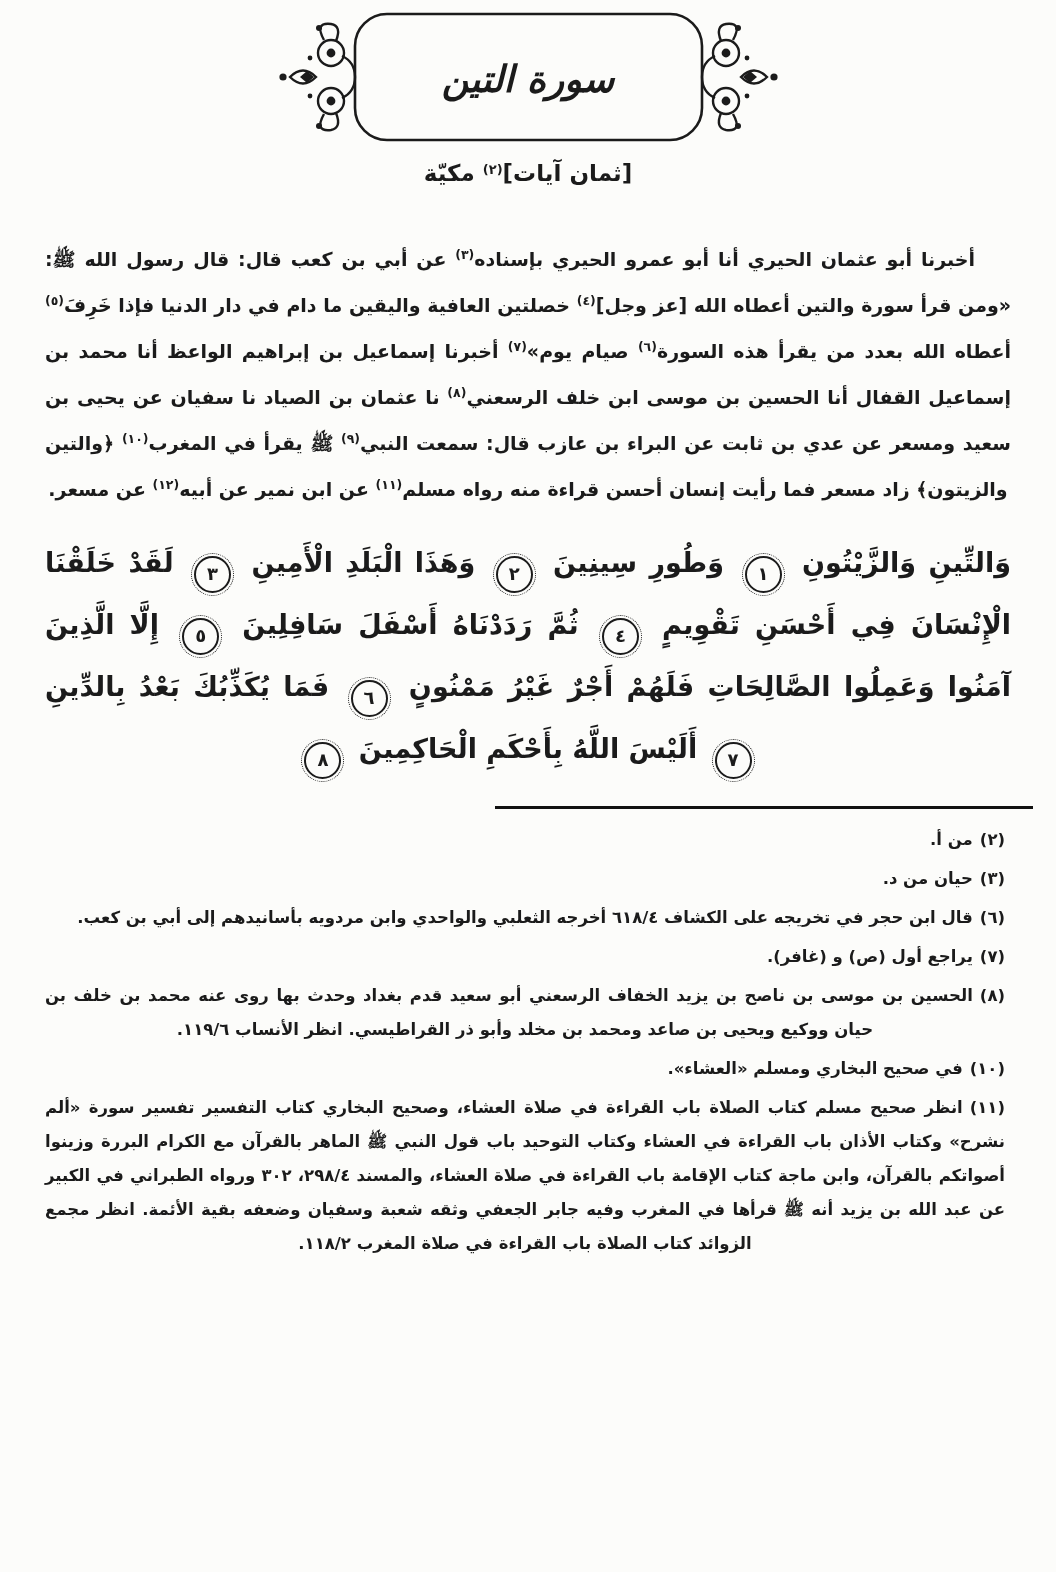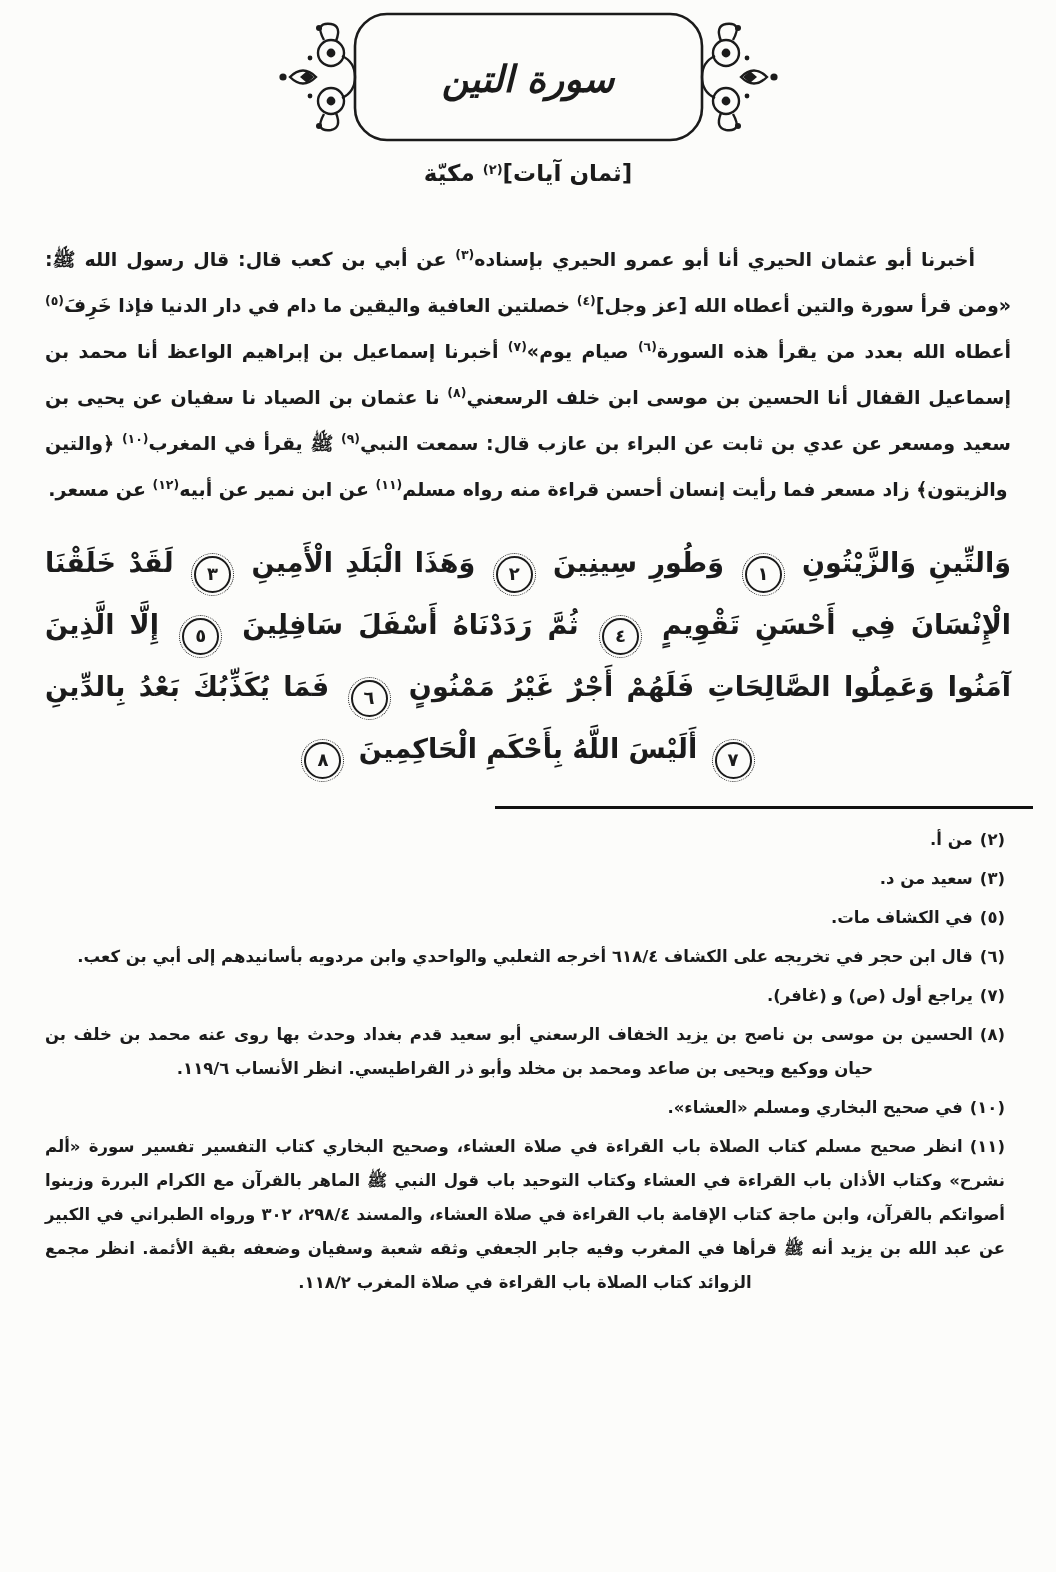--- a/index.html
+++ b/index.html
@@ -144,22 +144,21 @@
   </div>
 
   <p class="hadith">أخبرنا أبو عثمان الحيري أنا أبو عمرو الحيري بإسناده<sup class="fnref">(٣)</sup> عن أبي بن كعب قال: قال رسول الله ﷺ: «ومن قرأ سورة والتين أعطاه الله [عز وجل]<sup class="fnref">(٤)</sup> خصلتين العافية واليقين ما دام في دار الدنيا فإذا خَرِفَ<sup class="fnref">(٥)</sup> أعطاه الله بعدد من يقرأ هذه السورة<sup class="fnref">(٦)</sup> صيام يوم»<sup class="fnref">(٧)</sup> أخبرنا إسماعيل بن إبراهيم الواعظ أنا محمد بن إسماعيل القفال أنا الحسين بن موسى ابن خلف الرسعني<sup class="fnref">(٨)</sup> نا عثمان بن الصياد نا سفيان عن يحيى بن سعيد ومسعر عن عدي بن ثابت عن البراء بن عازب قال: سمعت النبي<sup class="fnref">(٩)</sup> ﷺ يقرأ في المغرب<sup class="fnref">(١٠)</sup> ﴿والتين والزيتون﴾ زاد مسعر فما رأيت إنسان أحسن قراءة منه رواه مسلم<sup class="fnref">(١١)</sup> عن ابن نمير عن أبيه<sup class="fnref">(١٢)</sup> عن مسعر.</p>
 
   <p class="verses"><span>وَالتِّينِ وَالزَّيْتُونِ</span> <span class="ayah">١</span> <span>وَطُورِ سِينِينَ</span> <span class="ayah">٢</span> <span>وَهَذَا الْبَلَدِ الْأَمِينِ</span> <span class="ayah">٣</span> <span>لَقَدْ خَلَقْنَا الْإِنْسَانَ فِي أَحْسَنِ تَقْوِيمٍ</span> <span class="ayah">٤</span> <span>ثُمَّ رَدَدْنَاهُ أَسْفَلَ سَافِلِينَ</span> <span class="ayah">٥</span> <span>إِلَّا الَّذِينَ آمَنُوا وَعَمِلُوا الصَّالِحَاتِ فَلَهُمْ أَجْرٌ غَيْرُ مَمْنُونٍ</span> <span class="ayah">٦</span> <span>فَمَا يُكَذِّبُكَ بَعْدُ بِالدِّينِ</span> <span class="ayah">٧</span> <span>أَلَيْسَ اللَّهُ بِأَحْكَمِ الْحَاكِمِينَ</span> <span class="ayah">٨</span> </p>
 
   <div class="fn-rule"></div>
 
   <div class="footnotes">
       <div class="footnote"><span class="fn-marker">(٢)</span><span>من أ.</span></div>
-      <div class="footnote"><span class="fn-marker">(٣)</span><span>سعيد من د.</span></div>
-      <div class="footnote"><span class="fn-marker">(٥)</span><span>في الكشاف مات.</span></div>
+      <div class="footnote"><span class="fn-marker">(٣)</span><span>حيان من د.</span></div>
       <div class="footnote"><span class="fn-marker">(٦)</span><span>قال ابن حجر في تخريجه على الكشاف ٦١٨/٤ أخرجه الثعلبي والواحدي وابن مردويه بأسانيدهم إلى أبي بن كعب.</span></div>
       <div class="footnote"><span class="fn-marker">(٧)</span><span>يراجع أول (ص) و (غافر).</span></div>
       <div class="footnote center-last"><span class="fn-marker">(٨)</span><span>الحسين بن موسى بن ناصح بن يزيد الخفاف الرسعني أبو سعيد قدم بغداد وحدث بها روى عنه محمد بن خلف بن حيان ووكيع ويحيى بن صاعد ومحمد بن مخلد وأبو ذر القراطيسي. انظر الأنساب ١١٩/٦.</span></div>
       <div class="footnote"><span class="fn-marker">(١٠)</span><span>في صحيح البخاري ومسلم «العشاء».</span></div>
       <div class="footnote center-last"><span class="fn-marker">(١١)</span><span>انظر صحيح مسلم كتاب الصلاة باب القراءة في صلاة العشاء، وصحيح البخاري كتاب التفسير تفسير سورة «ألم نشرح» وكتاب الأذان باب القراءة في العشاء وكتاب التوحيد باب قول النبي ﷺ الماهر بالقرآن مع الكرام البررة وزينوا أصواتكم بالقرآن، وابن ماجة كتاب الإقامة باب القراءة في صلاة العشاء، والمسند ٢٩٨/٤، ٣٠٢ ورواه الطبراني في الكبير عن عبد الله بن يزيد أنه ﷺ قرأها في المغرب وفيه جابر الجعفي وثقه شعبة وسفيان وضعفه بقية الأئمة. انظر مجمع الزوائد كتاب الصلاة باب القراءة في صلاة المغرب ١١٨/٢.</span></div>
     </div>
 
 </div>
 
 </body></html>

